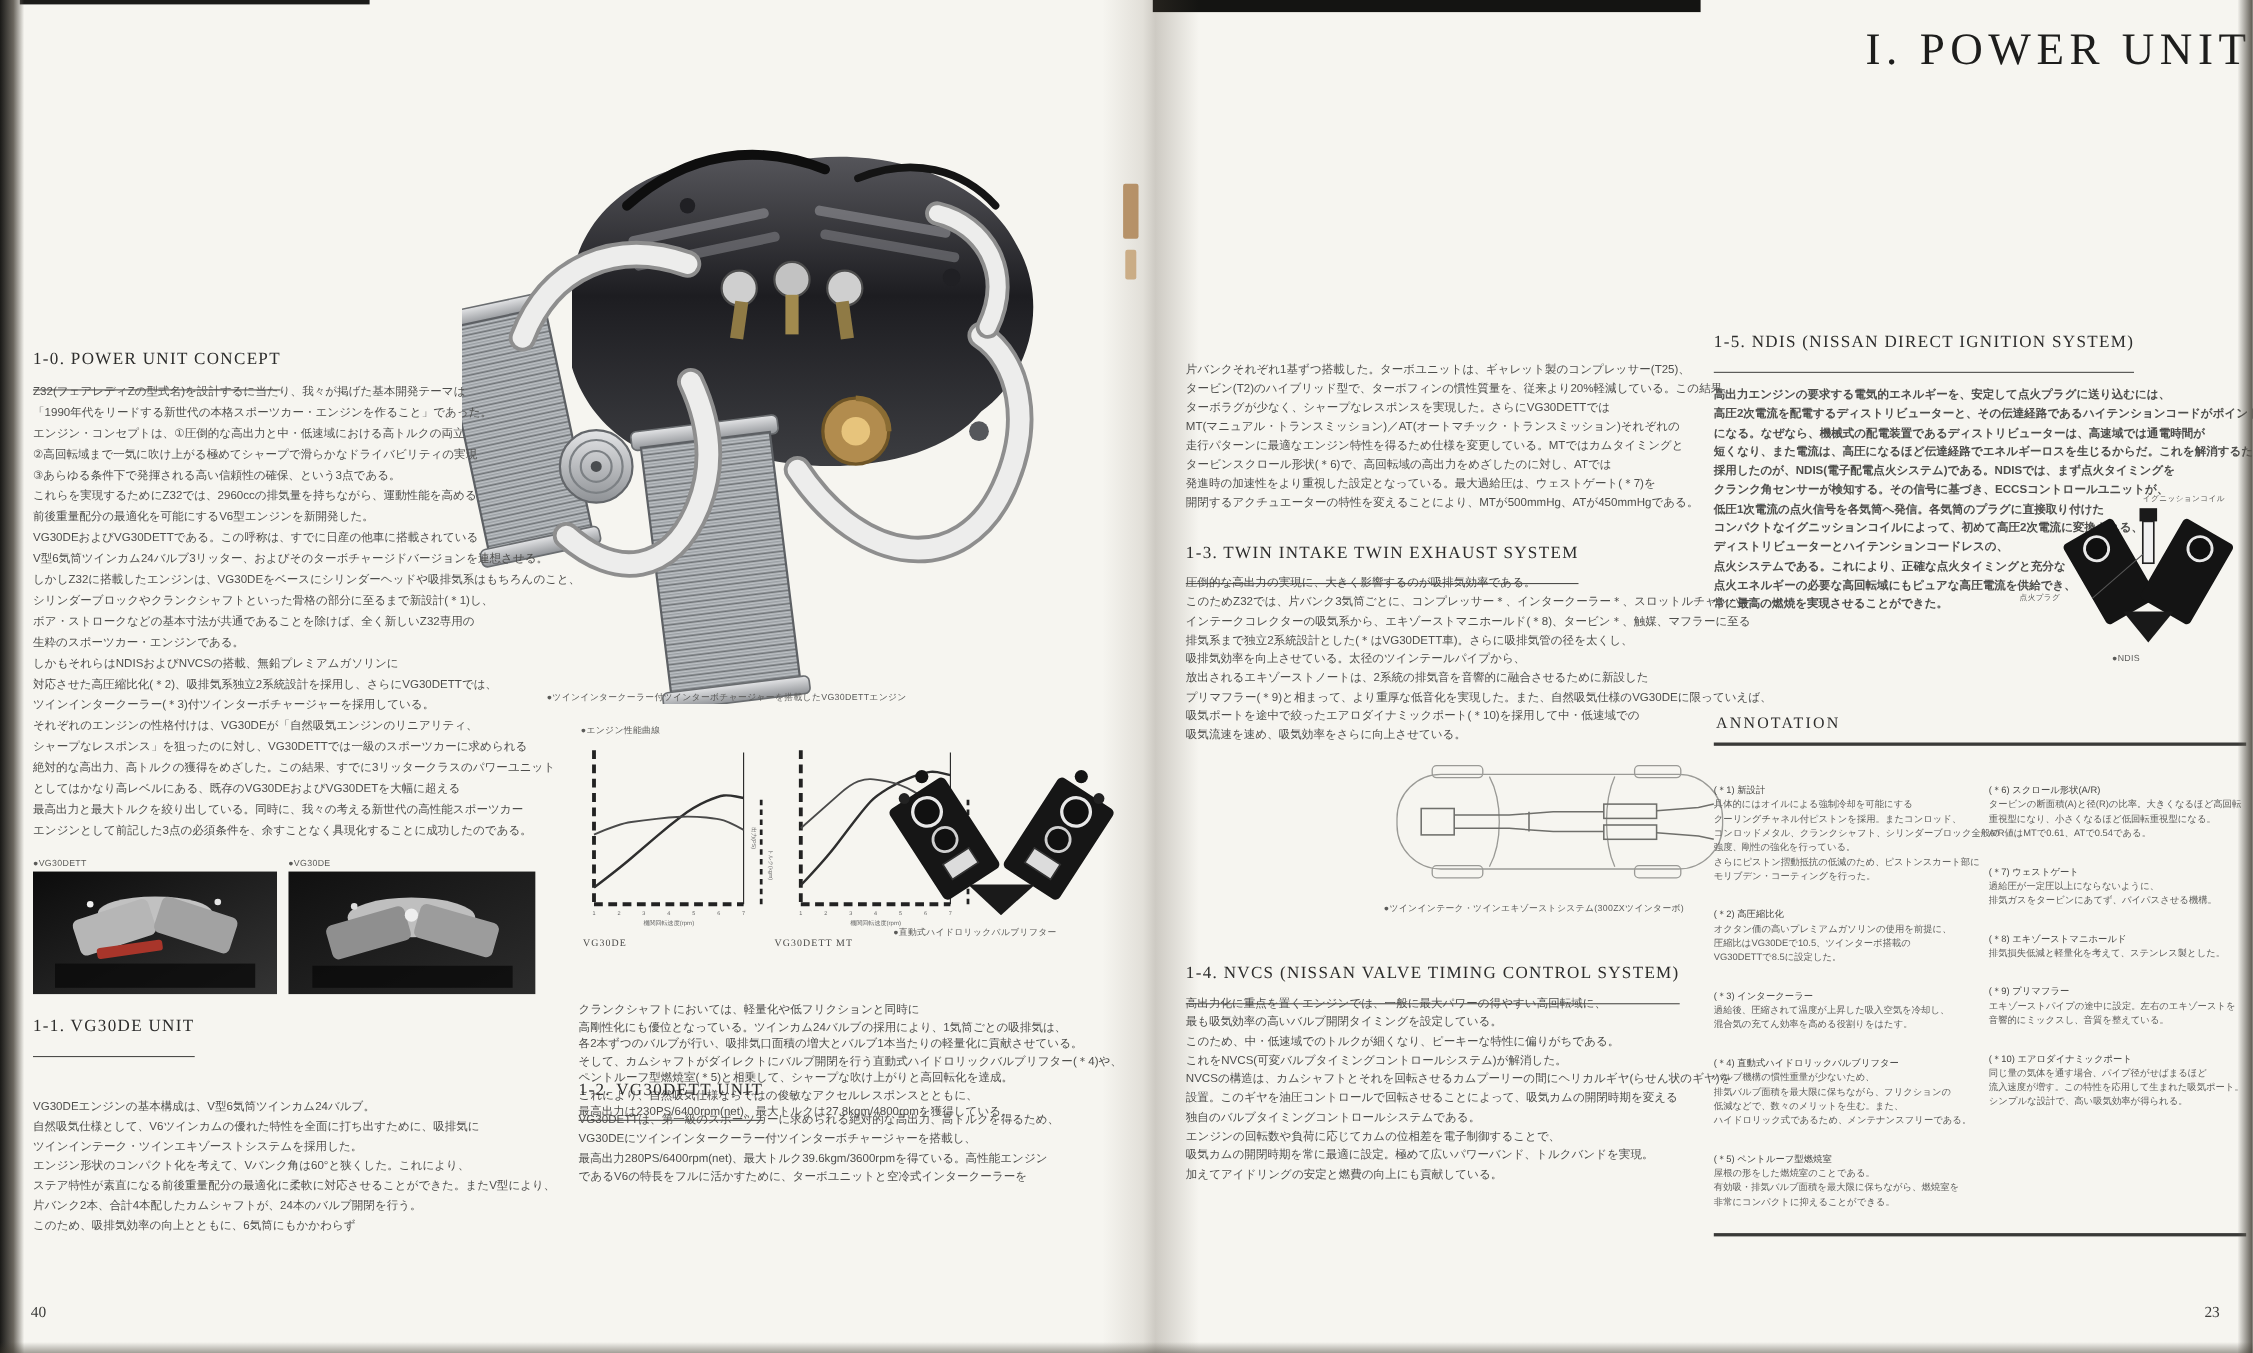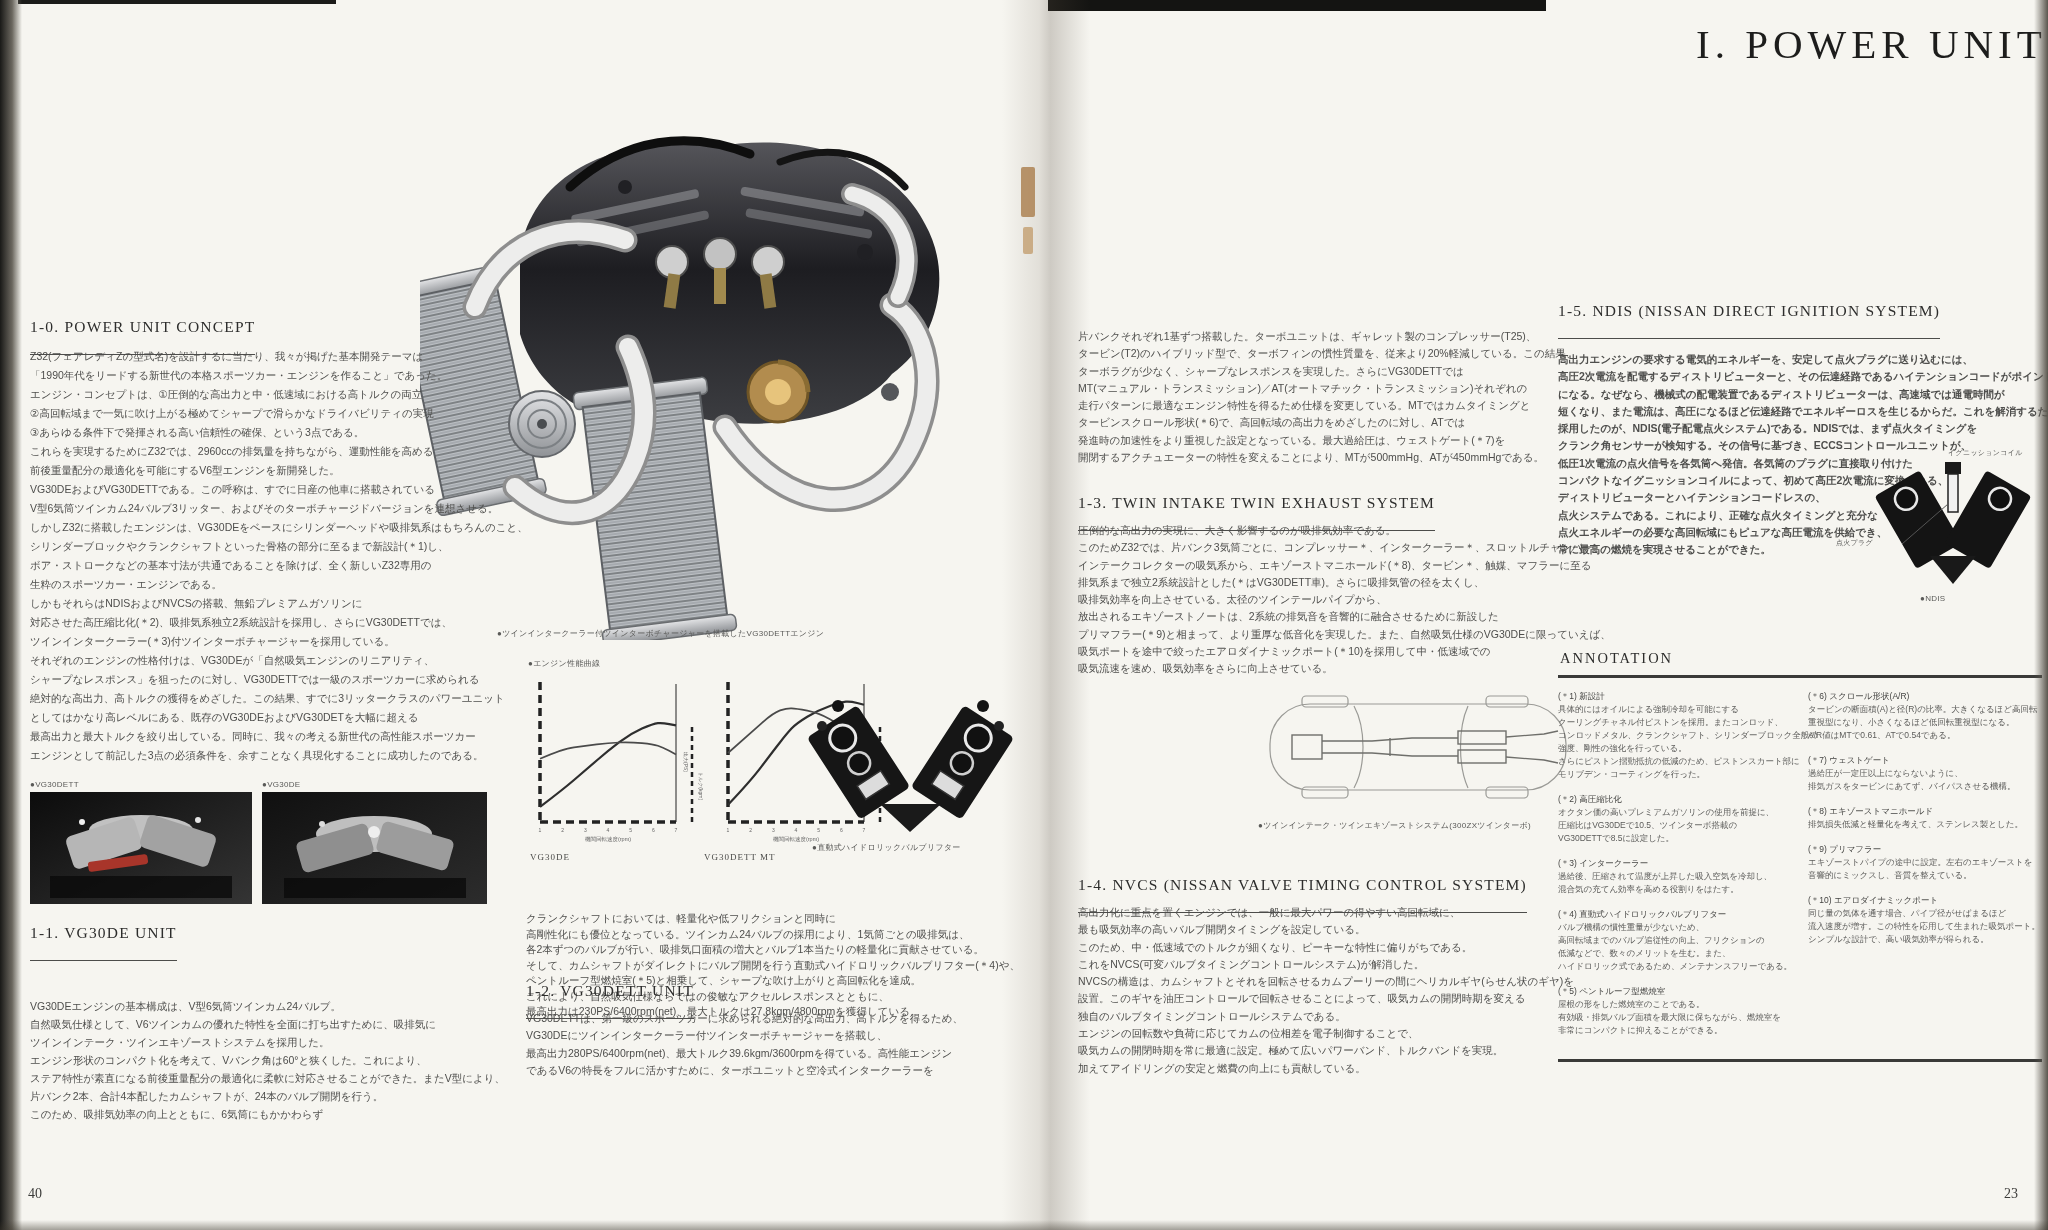--- a/index.html
+++ b/index.html
@@ -36,21 +36,21 @@
   .photo{position:absolute;width:222px;height:112px;overflow:hidden;}
 
   
   .ann-box{position:absolute;left:1558px;top:650px;width:484px;}
   .ann-title{font-family:"Liberation Serif","DejaVu Serif",serif;font-size:14.5px;letter-spacing:2px;color:#2d2d2c;margin:0 0 8px 2px;}
   .ann-rule{height:3px;background:#3a3a38;margin-bottom:12px;}
   .ann-rule.bottom{margin-top:10px;margin-bottom:0;}
   .ann-cols{display:flex;gap:16px;}
   .ann-col{width:234px;}
   .ann-entry{margin-bottom:12px;}
-  .ann-t{font-size:8.5px;line-height:13px;color:#454543;white-space:pre;}
+  .ann-t{font-size:8.5px;line-height:13px;color:#454543;white-space:pre;margin-top:22px;}
   .ann-b{font-size:8.5px;line-height:13px;color:#5c5c5a;white-space:pre;}
 </style>
 </head>
 <body>
 
 <div class="spread">
 
   <div class="topbar-a"></div>
   <div class="topbar-b"></div>
   <div class="gutter"></div>
@@ -414,21 +414,21 @@
 VG30DETTで8.5に設定した。</div>
         </div>
         <div class="ann-entry">
           <div class="ann-t">(＊3) インタークーラー</div>
           <div class="ann-b">過給後、圧縮されて温度が上昇した吸入空気を冷却し、
 混合気の充てん効率を高める役割りをはたす。</div>
         </div>
         <div class="ann-entry">
           <div class="ann-t">(＊4) 直動式ハイドロリックバルブリフター</div>
           <div class="ann-b">バルブ機構の慣性重量が少ないため、
-高回転域までのバルブ追従性の向上、フリクションの
+排気バルブ面積を最大限に保ちながら、フリクションの
 低減などで、数々のメリットを生む。また、
 ハイドロリック式であるため、メンテナンスフリーである。</div>
         </div>
         <div class="ann-entry">
           <div class="ann-t">(＊5) ペントルーフ型燃焼室</div>
           <div class="ann-b">屋根の形をした燃焼室のことである。
 有効吸・排気バルブ面積を最大限に保ちながら、燃焼室を
 非常にコンパクトに抑えることができる。</div>
         </div>
       </div>

